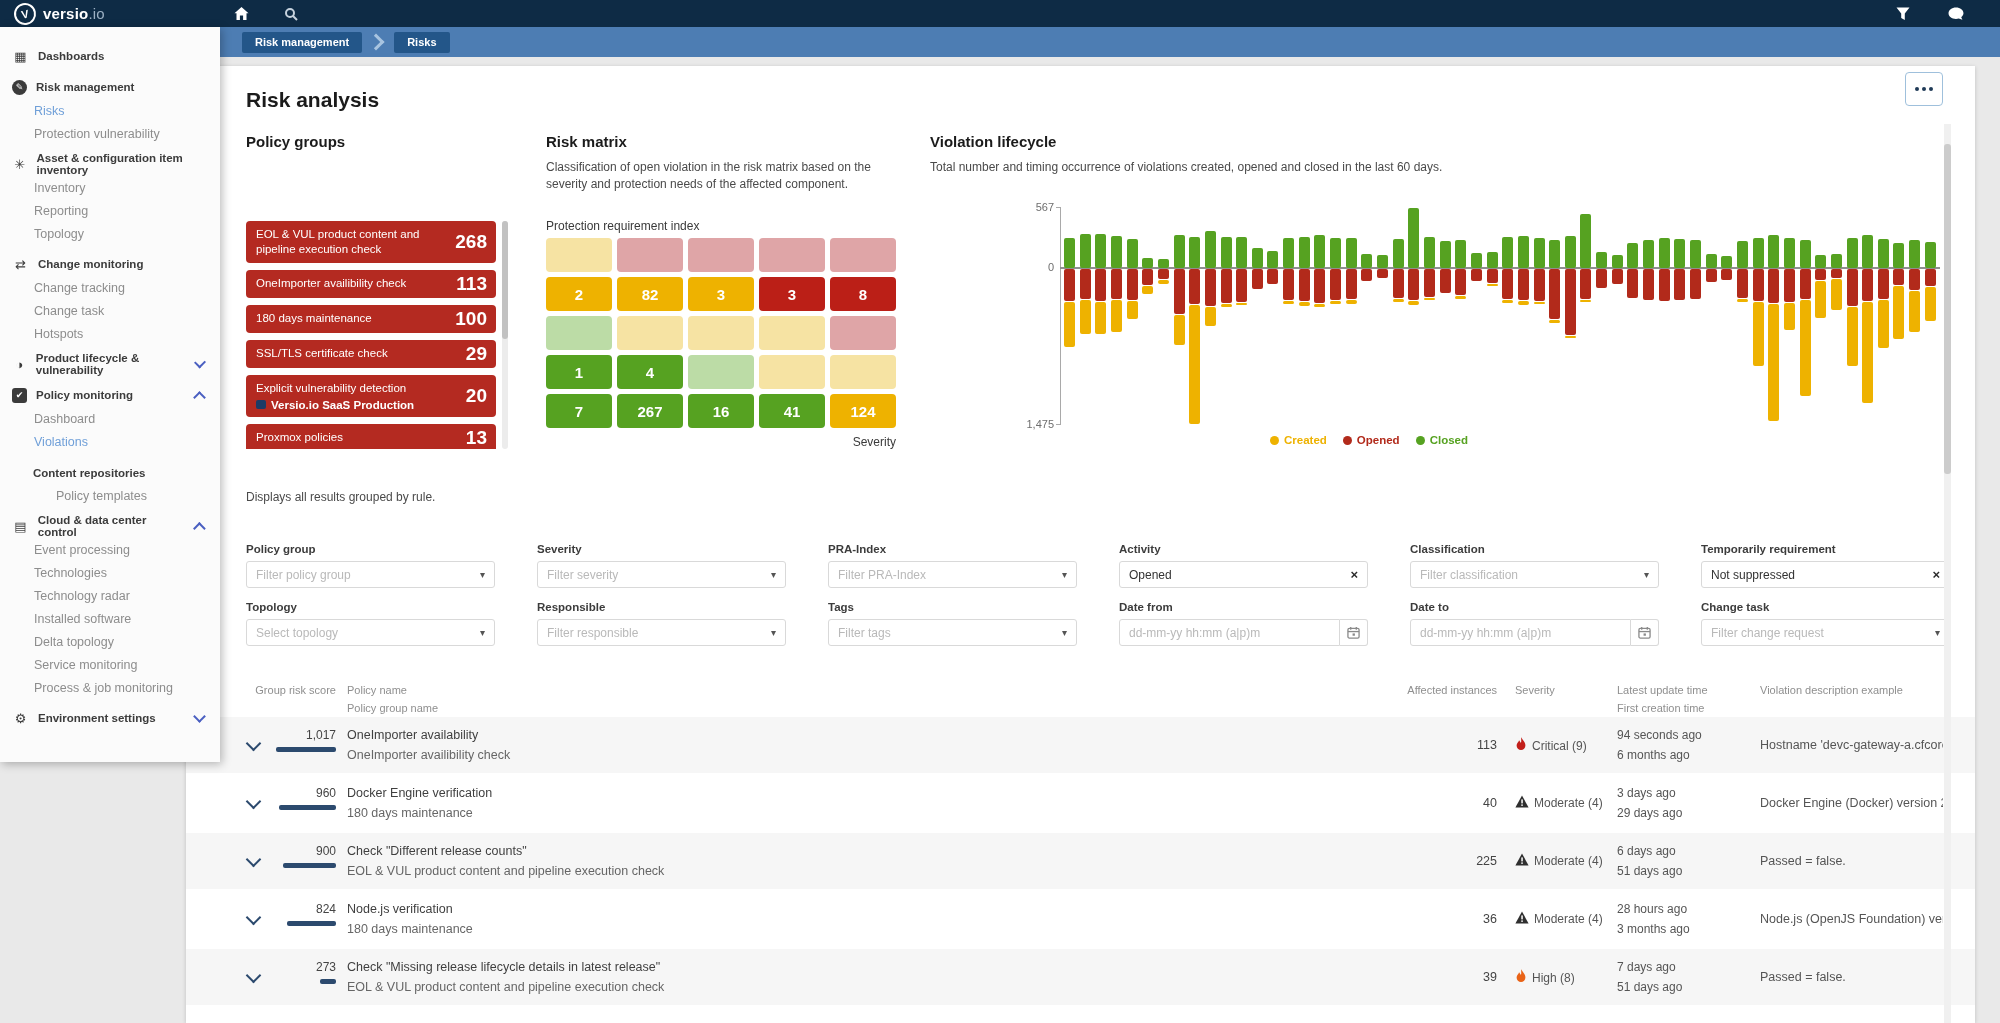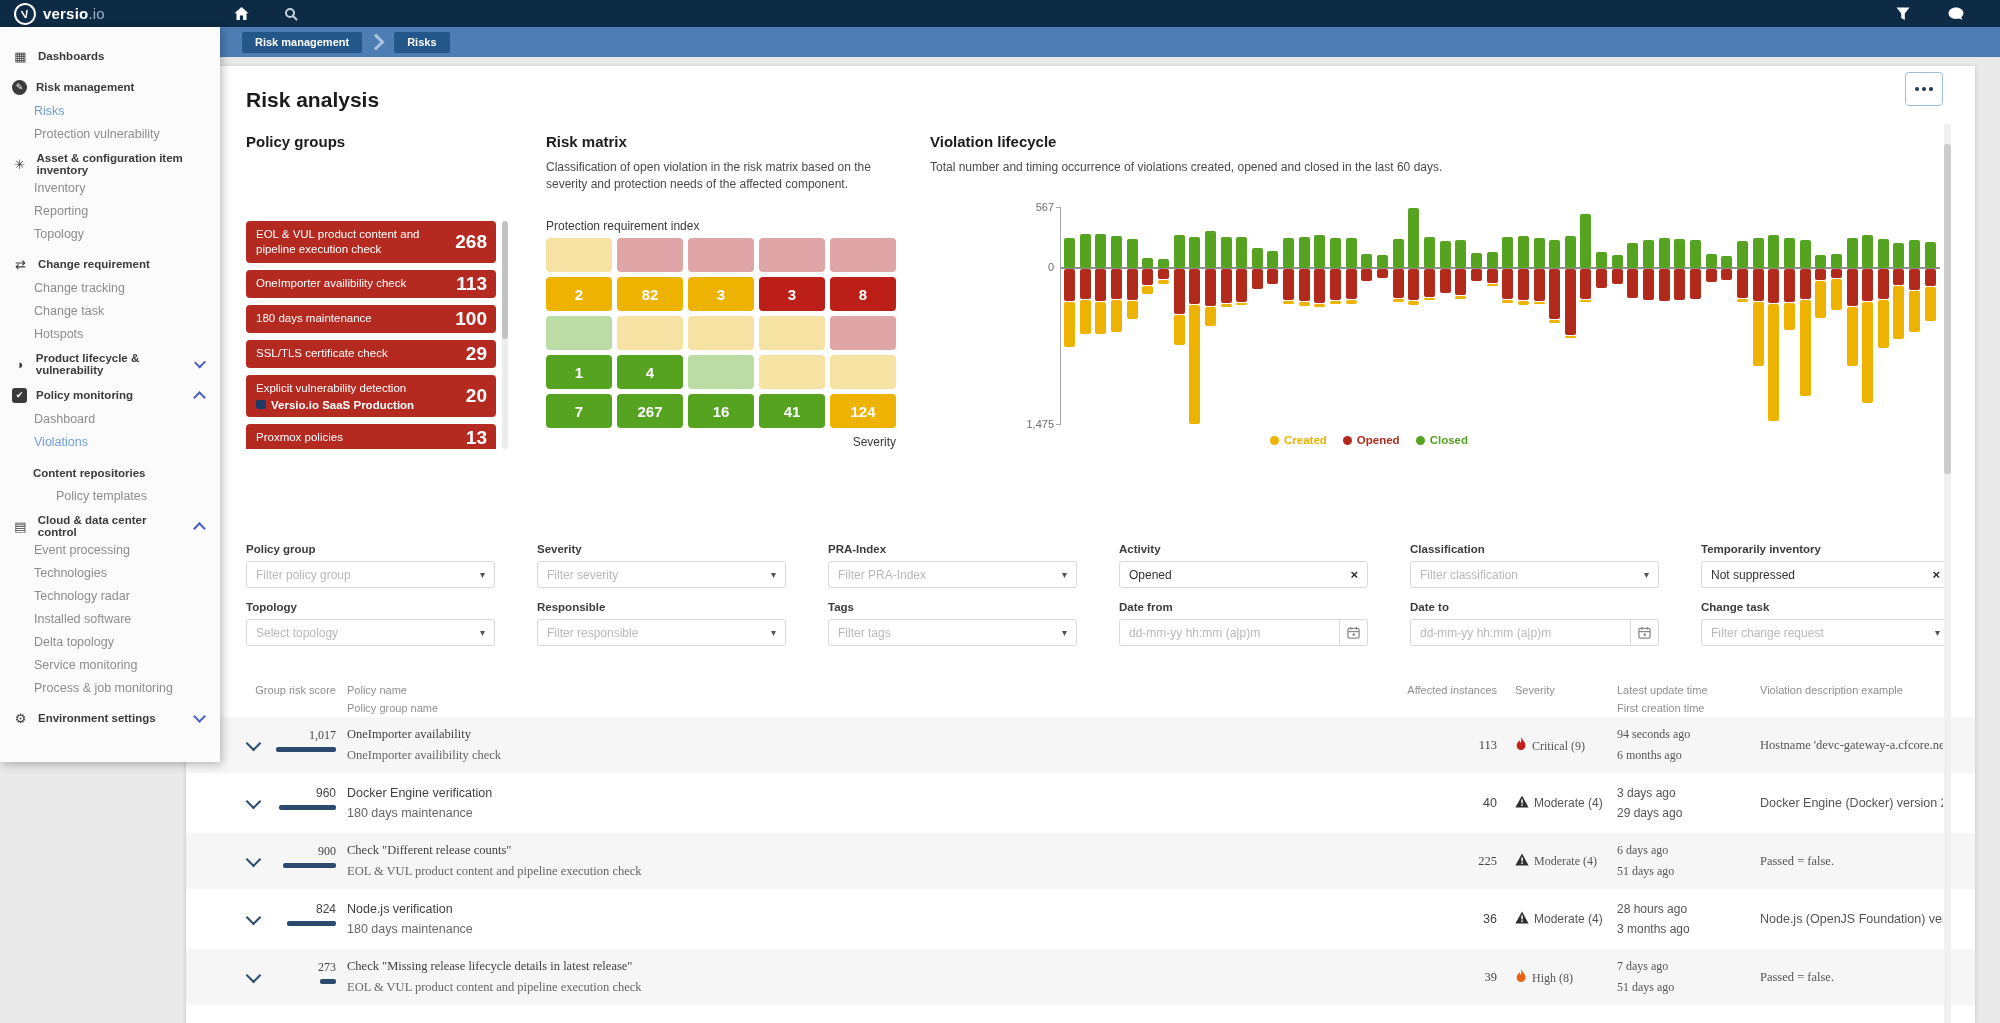--- a/index.html
+++ b/index.html
@@ -86,21 +86,21 @@
   .f-x{font-size:13px;font-weight:bold;color:#2b2b2b;line-height:1;}
   .f-date{display:flex;height:27px;}
   .f-date .f-ctl{flex:1;border-radius:3px 0 0 3px;}
   .f-cal{width:28px;height:27px;border:1px solid #d9d9d9;border-left:none;border-radius:0 3px 3px 0;display:flex;align-items:center;justify-content:center;box-sizing:border-box;cursor:pointer;}
 
   
   .tbl-head{position:absolute;left:0px;top:610px;width:1789px;height:40px;background:#fff;}
   .th{position:absolute;font-size:11px;color:#8f8f8f;}
   .rows{position:absolute;left:0;top:651px;width:1789px;}
   .vrow{position:absolute;left:0;width:1789px;height:56px;cursor:pointer;}
-  .vrow.stripe{background:#f6f6f6;font-family:Liberation Serif, serif;}
+  .vrow.stripe{background:#f6f6f6;}
   .r-chev{position:absolute;left:62px;top:50%;width:9px;height:9px;margin-top:-7px;border-right:2.5px solid #2c4a6e;border-bottom:2.5px solid #2c4a6e;transform:rotate(45deg);}
   .r-score{position:absolute;left:40px;width:110px;text-align:right;top:50%;margin-top:-17px;font-size:12px;color:#444;}
   .r-bar{position:absolute;height:5px;border-radius:2px;background:#2c4a6e;top:50%;margin-top:2px;}
   .r-policy{position:absolute;left:161px;top:0;bottom:0;width:1040px;display:flex;flex-direction:column;justify-content:center;gap:6px;}
   .r-policy .p1{font-size:12.5px;color:#3f3f3f;}
   .r-policy .p2{font-size:12.5px;color:#666;}
   .r-inst{position:absolute;left:1251px;width:60px;text-align:right;top:50%;margin-top:-7px;font-size:12.5px;color:#444;}
   .r-sev{position:absolute;left:1329px;top:50%;margin-top:-8px;display:flex;align-items:center;gap:5px;font-size:12px;color:#555;}
   .r-time{position:absolute;left:1431px;top:0;bottom:0;display:flex;flex-direction:column;justify-content:center;gap:6px;font-size:12px;color:#555;}
   .r-ex{position:absolute;left:1574px;top:50%;margin-top:-7px;width:183px;font-size:12.5px;color:#555;white-space:nowrap;overflow:hidden;}
@@ -401,20 +401,21 @@
             <span style="color: rgb(178, 42, 27);">Opened</span>
           </div>
           <div class="li">
             <div class="dot" style="background: rgb(86, 162, 33);"></div>
             <span style="color: rgb(86, 162, 33);">Closed</span>
           </div>
         </div>
     </div>
 
     <div class="sec-vg">
+      <div class="sec-desc">Displays all results grouped by rule.</div>
       <div class="vg-filters" id="vg-filters">
           <div>
             <div class="f-label">Policy group</div>
             <div class="f-ctl">
               <div class="f-ph">Filter policy group</div>
               <div class="f-caret">▾</div>
             </div>
           </div>
           <div>
             <div class="f-label">Severity</div>
@@ -438,21 +439,21 @@
             </div>
           </div>
           <div>
             <div class="f-label">Classification</div>
             <div class="f-ctl">
               <div class="f-ph">Filter classification</div>
               <div class="f-caret">▾</div>
             </div>
           </div>
           <div>
-            <div class="f-label">Temporarily inventory</div>
+            <div class="f-label">Temporarily requirement</div>
             <div class="f-ctl">
               <div class="f-val">Not suppressed</div>
               <div class="f-x">×</div>
             </div>
           </div>
           <div>
             <div class="f-label">Topology</div>
             <div class="f-ctl">
               <div class="f-ph">Select topology</div>
               <div class="f-caret">▾</div>
@@ -681,21 +682,21 @@
         <div class="lbl">Inventory</div>
       </div>
       <div class="side-sub">
         <div class="lbl">Reporting</div>
       </div>
       <div class="side-sub">
         <div class="lbl">Topology</div>
       </div>
       <div class="side-item">
         <div class="ic">⇄</div>
-        <div class="lbl">Change requirement</div>
+        <div class="lbl">Change monitoring</div>
       </div>
       <div class="side-sub">
         <div class="lbl">Change tracking</div>
       </div>
       <div class="side-sub">
         <div class="lbl">Change task</div>
       </div>
       <div class="side-sub">
         <div class="lbl">Hotspots</div>
       </div>

